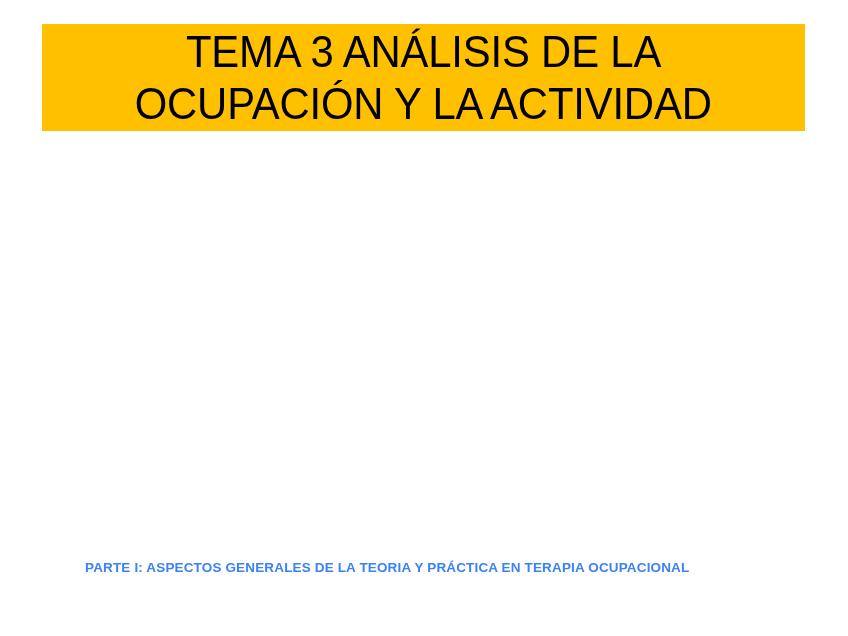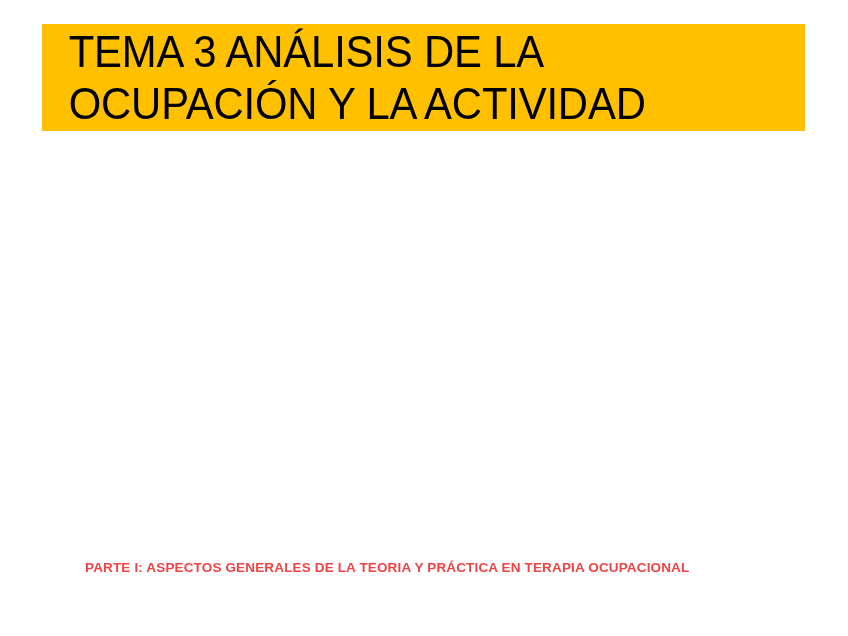--- a/index.html
+++ b/index.html
@@ -21,20 +21,21 @@
   
   #title-banner {
     position: absolute;
     left: 42px;
     top: 24px;
     width: 763px;
     height: 107px;
     background: #ffc000;
     display: flex;
     flex-direction: column;
+    align-items: center;
     justify-content: center;
     box-sizing: border-box;
   }
   .title-line {
     font-family: "Liberation Sans", sans-serif;
     font-size: 45px;
     line-height: 52px;
     color: #000000;
     white-space: nowrap;
     letter-spacing: -0.2px;
@@ -71,21 +72,21 @@
     margin-top: -1px;
   }
 
   
   #footer {
     position: absolute;
     left: 85px;
     top: 560px;
     font-size: 13.5px;
     font-weight: bold;
-    color: #ef4444;
+    color: #3b82f6;
     letter-spacing: 0.15px;
     white-space: nowrap;
   }
 </style>
 </head>
 <body>
 
 <div id="slide">
 
   <div id="title-banner">

